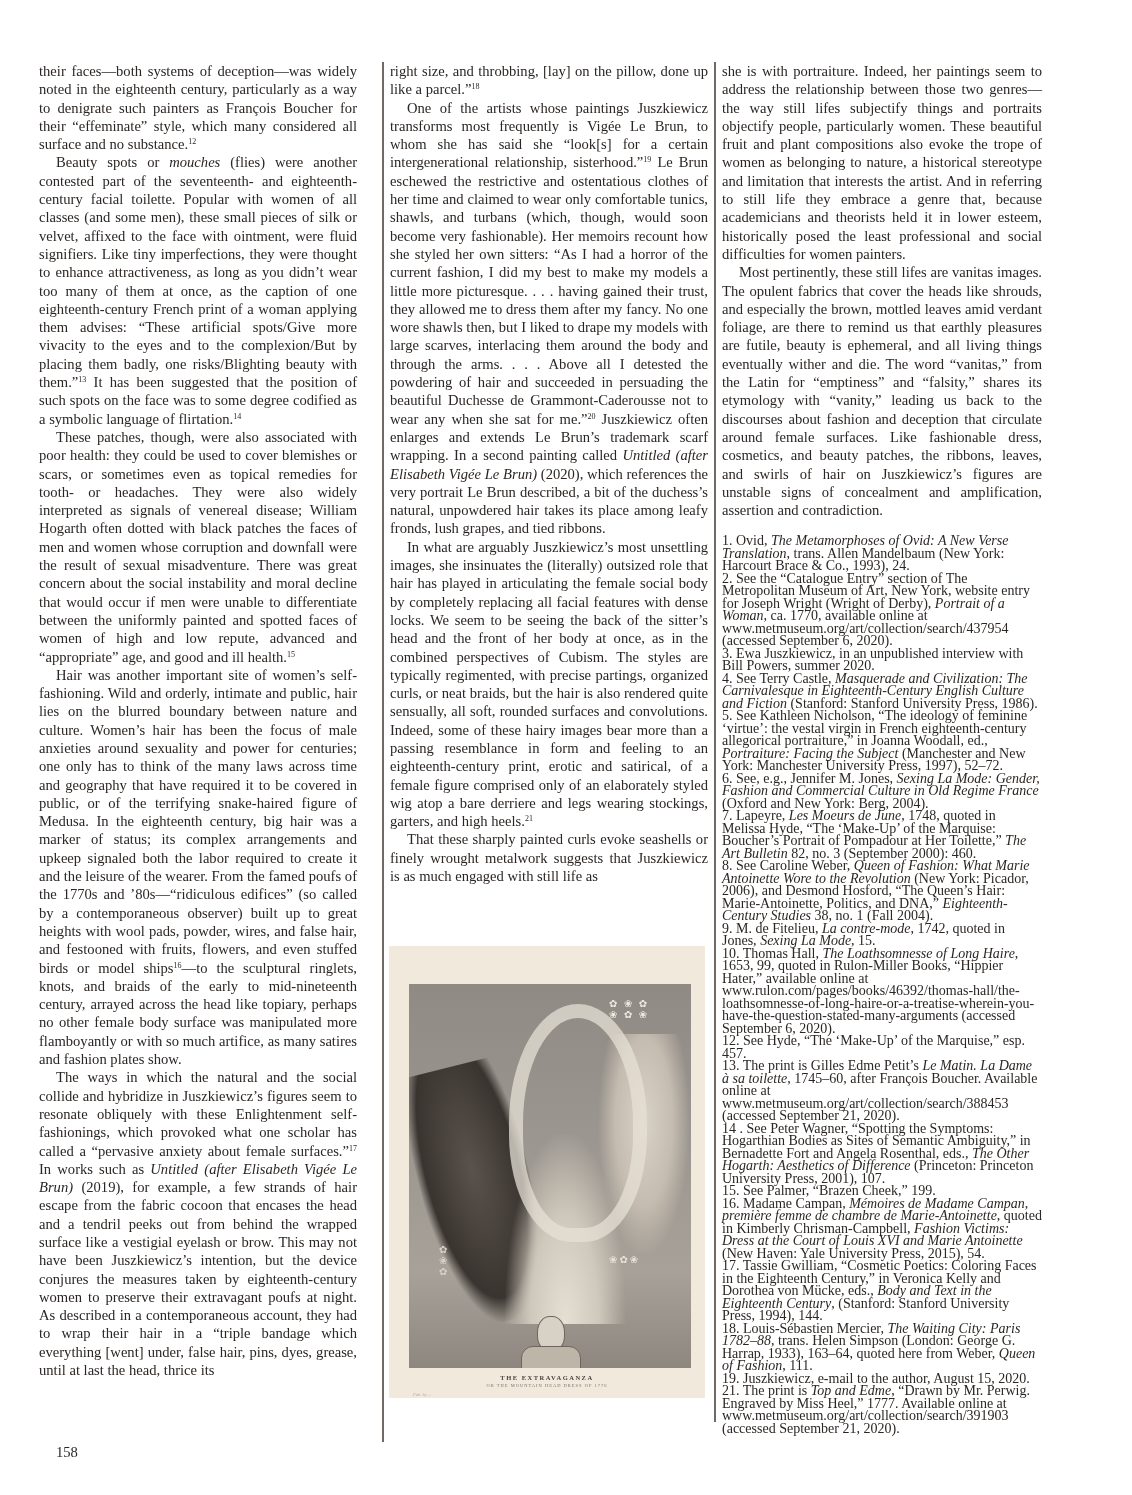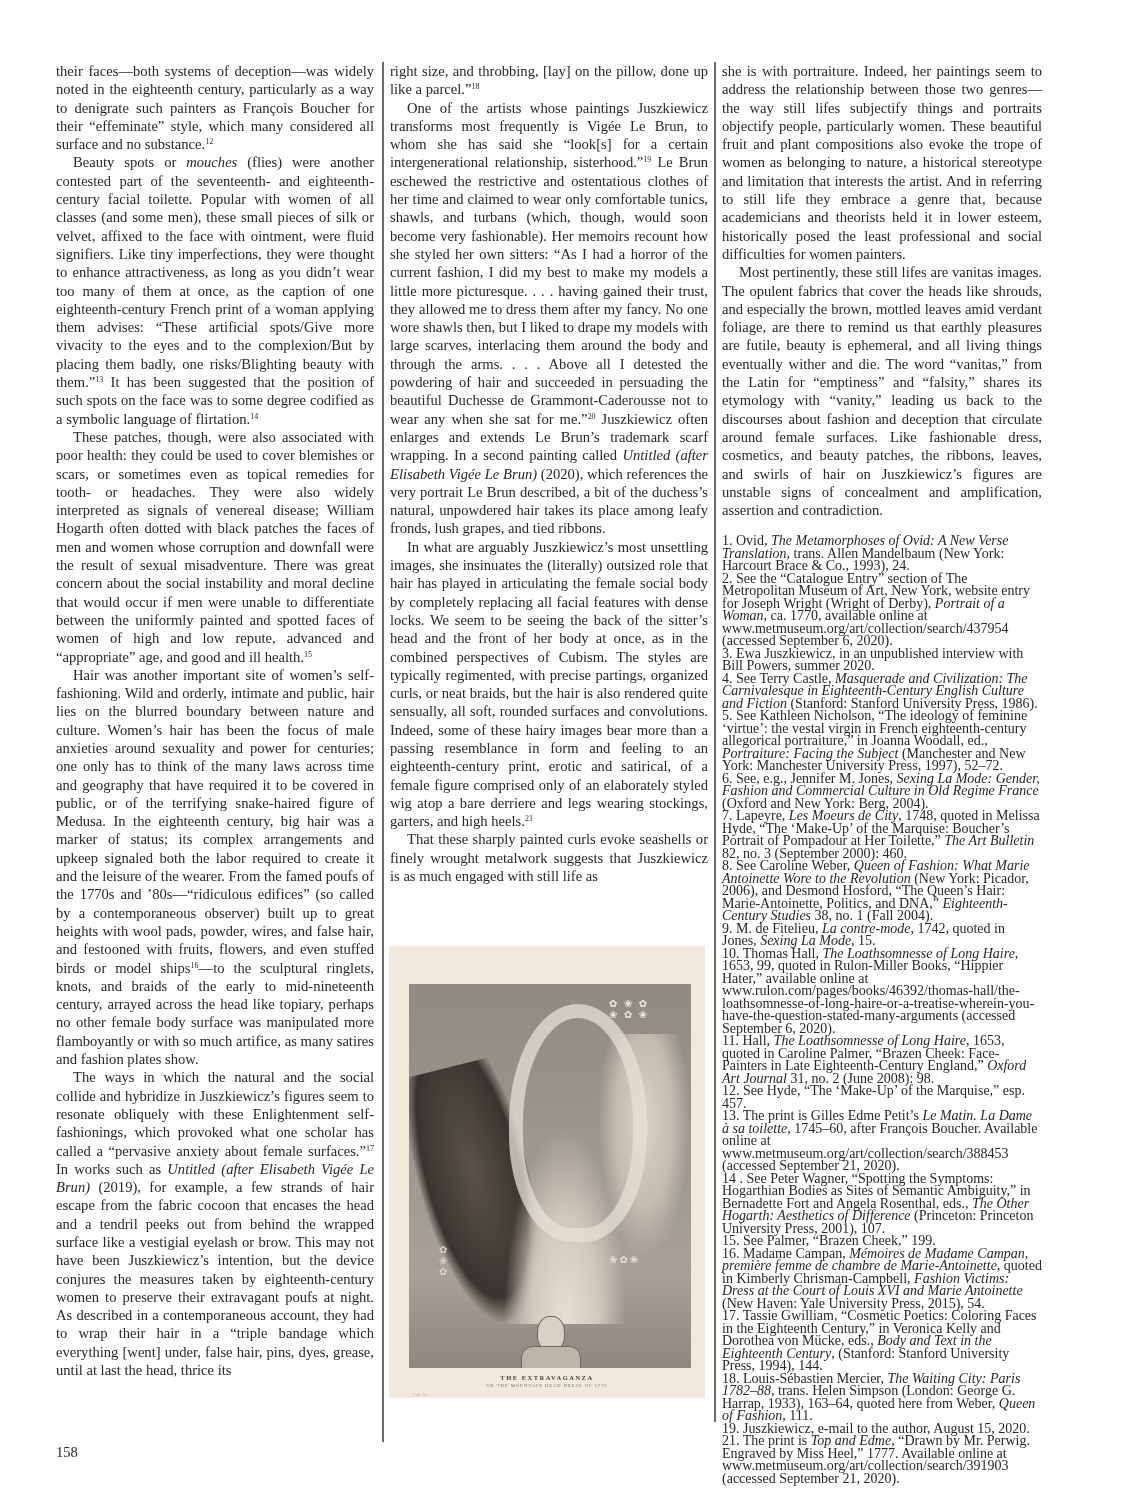--- a/index.html
+++ b/index.html
@@ -1,19 +1,19 @@
 <!DOCTYPE html>
 <html><head>
 <meta charset="utf-8">
 <style>
   html, body { margin: 0; padding: 0; background: #ffffff; }
   body { width: 1132px; height: 1495px; position: relative; overflow: hidden;
          font-family: "Liberation Serif", "DejaVu Serif", serif; color: #2b2623; }
   .col { position: absolute; top: 62px; }
-  #col1 { left: 56px; width: 318px; font-family: Liberation Serif, serif; }
+  #col1 { left: 39px; width: 318px; font-family: Liberation Serif, serif; }
   #col2 { left: 390px; width: 318px; }
   #col3 { left: 722px; width: 320px; }
   .rule { position: absolute; top: 62px; width: 1.5px; background: #6f6a66; }
   #rule1 { left: 382px; height: 1380px; }
   #rule2 { left: 714px; height: 1360px; }
   .body-text p { margin: 0; font-size: 14.6px; line-height: 18.3px; text-align: justify;
                  hyphens: manual; }
   .body-text p.indent { text-indent: 17px; }
   .body-text p i { font-style: italic; }
   sup { font-size: 8px; line-height: 0; vertical-align: 5px; }
@@ -68,25 +68,24 @@
       <p><span>she is with portraiture. Indeed, her paintings seem to address the relationship between those two genres—the way still lifes subjectify things and portraits objectify people, particularly women. These beautiful fruit and plant compositions also evoke the trope of women as belonging to nature, a historical stereotype and limitation that interests the artist. And in referring to still life they embrace a genre that, because academicians and theorists held it in lower esteem, historically posed the least professional and social difficulties for women painters.</span></p>
       <p class="indent"><span>Most pertinently, these still lifes are vanitas images. The opulent fabrics that cover the heads like shrouds, and especially the brown, mottled leaves amid verdant foliage, are there to remind us that earthly pleasures are futile, beauty is ephemeral, and all living things eventually wither and die. The word “vanitas,” from the Latin for “emptiness” and “falsity,” shares its etymology with “vanity,” leading us back to the discourses about fashion and deception that circulate around female surfaces. Like fashionable dress, cosmetics, and beauty patches, the ribbons, leaves, and swirls of hair on Juszkiewicz’s figures are unstable signs of concealment and amplification, assertion and contradiction.</span></p>
     </div>
   <div class="notes" id="notes">
       <p><span>1. Ovid, </span><i>The Metamorphoses of Ovid: A New Verse Translation</i><span>, trans. Allen Mandelbaum (New York: Harcourt Brace &amp; Co., 1993), 24.</span></p>
       <p><span>2. See the “Catalogue Entry” section of The Metropolitan Museum of Art, New York, website entry for Joseph Wright (Wright of Derby), </span><i>Portrait of a Woman</i><span>, ca. 1770, available online at www.metmuseum.org/art/collection/search/437954 (accessed September 6, 2020).</span></p>
       <p><span>3. Ewa Juszkiewicz, in an unpublished interview with Bill Powers, summer 2020.</span></p>
       <p><span>4. See Terry Castle, </span><i>Masquerade and Civilization: The Carnivalesque in Eighteenth-Century English Culture and Fiction</i><span> (Stanford: Stanford University Press, 1986).</span></p>
       <p><span>5. See Kathleen Nicholson, “The ideology of feminine ‘virtue’: the vestal virgin in French eighteenth-century allegorical portraiture,” in Joanna Woodall, ed., </span><i>Portraiture: Facing the Subject</i><span> (Manchester and New York: Manchester University Press, 1997), 52–72.</span></p>
       <p><span>6. See, e.g., Jennifer M. Jones, </span><i>Sexing La Mode: Gender, Fashion and Commercial Culture in Old Regime France</i><span> (Oxford and New York: Berg, 2004).</span></p>
-      <p><span>7. Lapeyre, </span><i>Les Moeurs de City</i><span>, 1748, quoted in Melissa Hyde, “The ‘Make-Up’ of the Marquise: Boucher’s Portrait of Pompadour at Her Toilette,” </span><i>The Art Bulletin</i><span> 82, no. 3 (September 2000): 460.</span></p>
+      <p><span>7. Lapeyre, </span><i>Les Moeurs de June</i><span>, 1748, quoted in Melissa Hyde, “The ‘Make-Up’ of the Marquise: Boucher’s Portrait of Pompadour at Her Toilette,” </span><i>The Art Bulletin</i><span> 82, no. 3 (September 2000): 460.</span></p>
       <p><span>8. See Caroline Weber, </span><i>Queen of Fashion: What Marie Antoinette Wore to the Revolution</i><span> (New York: Picador, 2006), and Desmond Hosford, “The Queen’s Hair: Marie-Antoinette, Politics, and DNA,” </span><i>Eighteenth-Century Studies</i><span> 38, no. 1 (Fall 2004).</span></p>
       <p><span>9. M. de Fitelieu, </span><i>La contre-mode</i><span>, 1742, quoted in Jones, </span><i>Sexing La Mode</i><span>, 15.</span></p>
       <p><span>10. Thomas Hall, </span><i>The Loathsomnesse of Long Haire</i><span>, 1653, 99, quoted in Rulon-Miller Books, “Hippier Hater,” available online at www.rulon.com/pages/books/46392/thomas-hall/the-loathsomnesse-of-long-haire-or-a-treatise-wherein-you-have-the-question-stated-many-arguments (accessed September 6, 2020).</span></p>
-      <p><span>11. Hall, </span><i>The Loathsomnesse of Long Haire</i><span>, 1653, quoted in Caroline Palmer, “Brazen Cheek: Face-Painters in Late Eighteenth-Century England,” </span><i>Oxford Art Journal</i><span> 31, no. 2 (June 2008): 98.</span></p>
       <p><span>12. See Hyde, “The ‘Make-Up’ of the Marquise,” esp. 457.</span></p>
       <p><span>13. The print is Gilles Edme Petit’s </span><i>Le Matin. La Dame à sa toilette</i><span>, 1745–60, after François Boucher. Available online at www.metmuseum.org/art/collection/search/388453 (accessed September 21, 2020).</span></p>
       <p><span>14 . See Peter Wagner, “Spotting the Symptoms: Hogarthian Bodies as Sites of Semantic Ambiguity,” in Bernadette Fort and Angela Rosenthal, eds., </span><i>The Other Hogarth: Aesthetics of Difference</i><span> (Princeton: Princeton University Press, 2001), 107.</span></p>
       <p><span>15. See Palmer, “Brazen Cheek,” 199.</span></p>
       <p><span>16. Madame Campan, </span><i>Mémoires de Madame Campan, première femme de chambre de Marie-Antoinette</i><span>, quoted in Kimberly Chrisman-Campbell, </span><i>Fashion Victims: Dress at the Court of Louis XVI and Marie Antoinette</i><span> (New Haven: Yale University Press, 2015), 54.</span></p>
       <p><span>17. Tassie Gwilliam, “Cosmetic Poetics: Coloring Faces in the Eighteenth Century,” in Veronica Kelly and Dorothea von Mücke, eds., </span><i>Body and Text in the Eighteenth Century</i><span>, (Stanford: Stanford University Press, 1994), 144.</span></p>
       <p><span>18. Louis-Sébastien Mercier, </span><i>The Waiting City: Paris 1782–88</i><span>, trans. Helen Simpson (London: George G. Harrap, 1933), 163–64, quoted here from Weber, </span><i>Queen of Fashion</i><span>, 111.</span></p>
       <p><span>19. Juszkiewicz, e-mail to the author, August 15, 2020.</span></p>
       <p><span>21. The print is </span><i>Top and Edme</i><span>, “Drawn by Mr. Perwig. Engraved by Miss Heel,” 1777. Available online at www.metmuseum.org/art/collection/search/391903 (accessed September 21, 2020).</span></p>
     </div>

